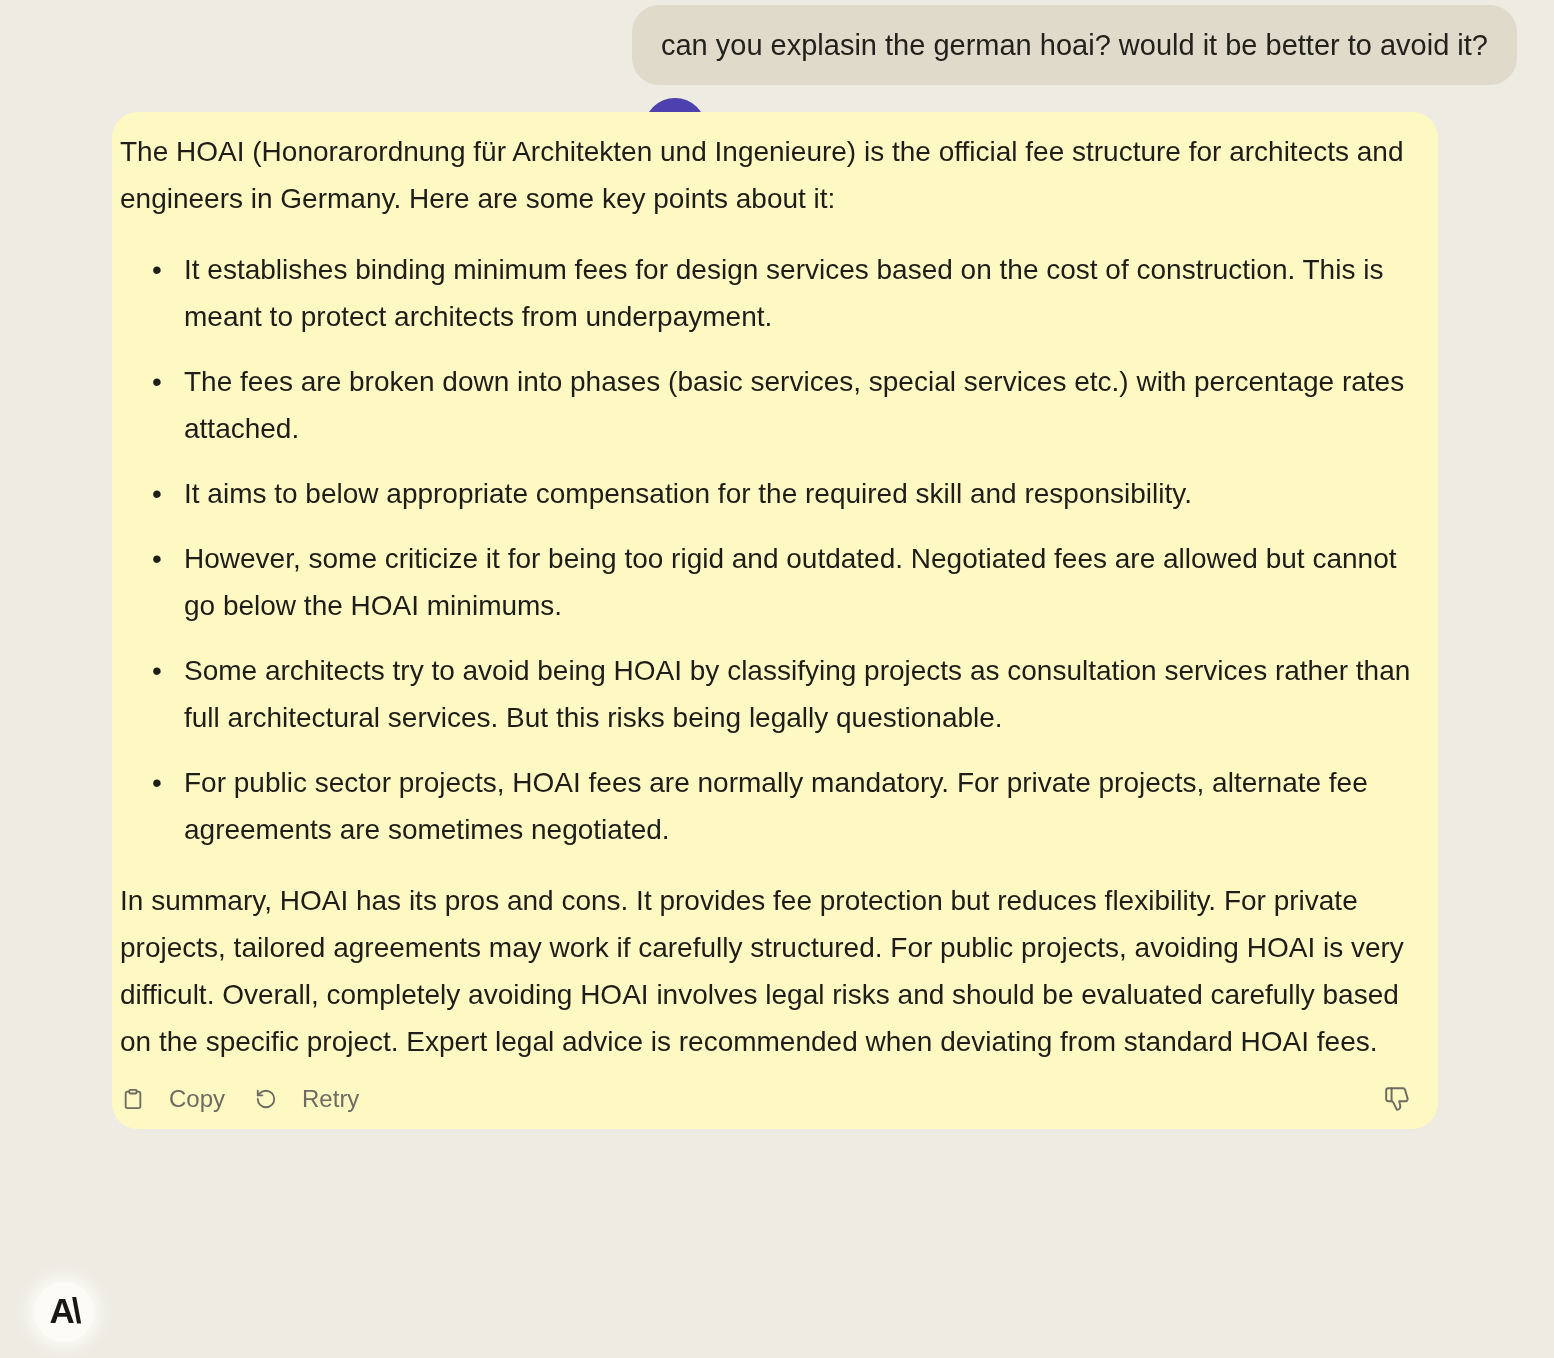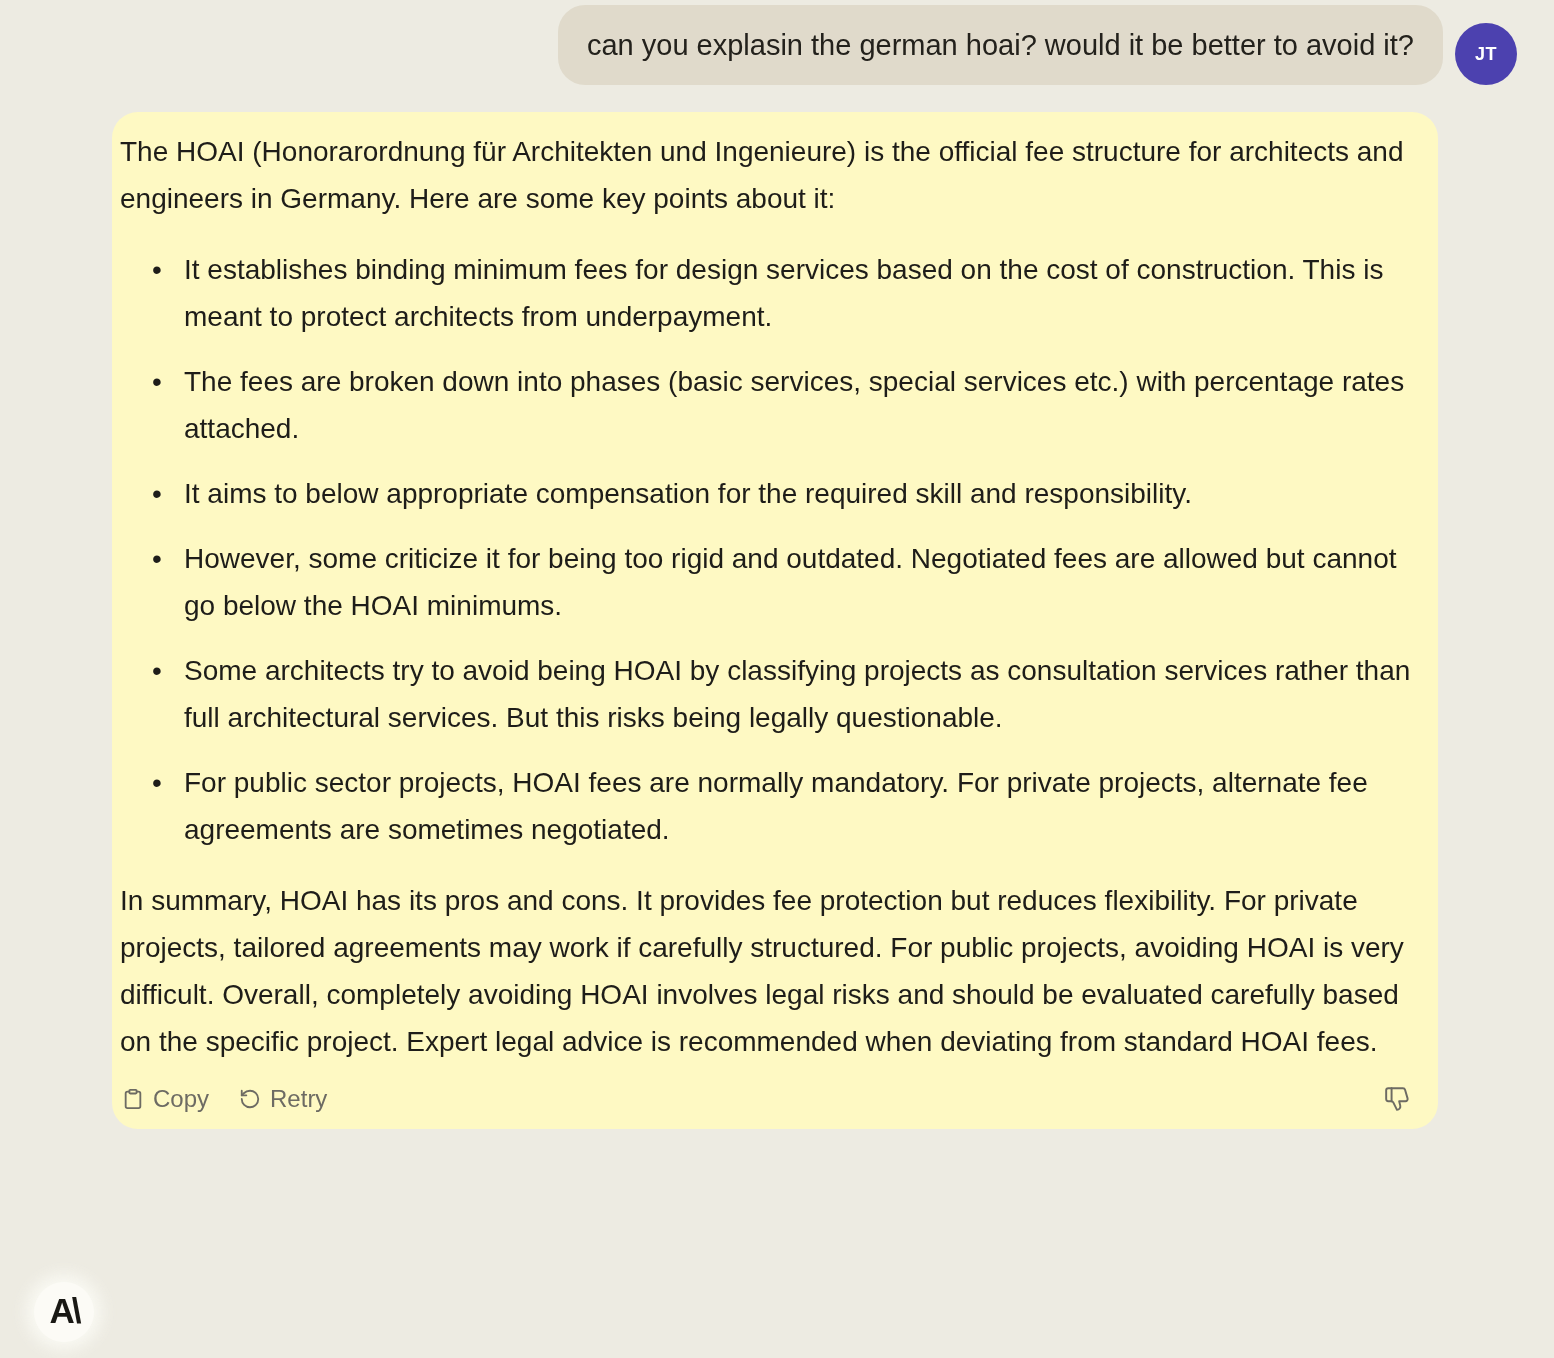--- a/index.html
+++ b/index.html
@@ -16,22 +16,23 @@
     height: 1358px;
     background: #EDEBE2;
   }
 
   
   .user-row {
     position: absolute;
     top: 5px;
     right: 37px;
     display: flex;
-    align-items: flex-end;
+    align-items: flex-start;
     max-width: 1200px;
+    flex-direction: column;
   }
   .user-bubble {
     background: #E0DACB;
     border-radius: 27px;
     padding: 22px 29px;
     font-size: 29px;
     line-height: 36px;
     color: #23211C;
     white-space: nowrap;
   }
@@ -89,21 +90,21 @@
   .action-bar {
     display: flex;
     align-items: center;
     margin-top: 14px;
     height: 40px;
     color: #6D6B63;
   }
   .action-btn {
     display: inline-flex;
     align-items: center;
-    gap: 9px;
+    gap: 25px;
     background: none;
     border: none;
     color: #6D6B63;
     font-family: inherit;
     font-size: 24px;
     line-height: 1;
     cursor: pointer;
     padding: 4px 2px;
   }
   .action-btn + .action-btn { margin-left: 26px; }

